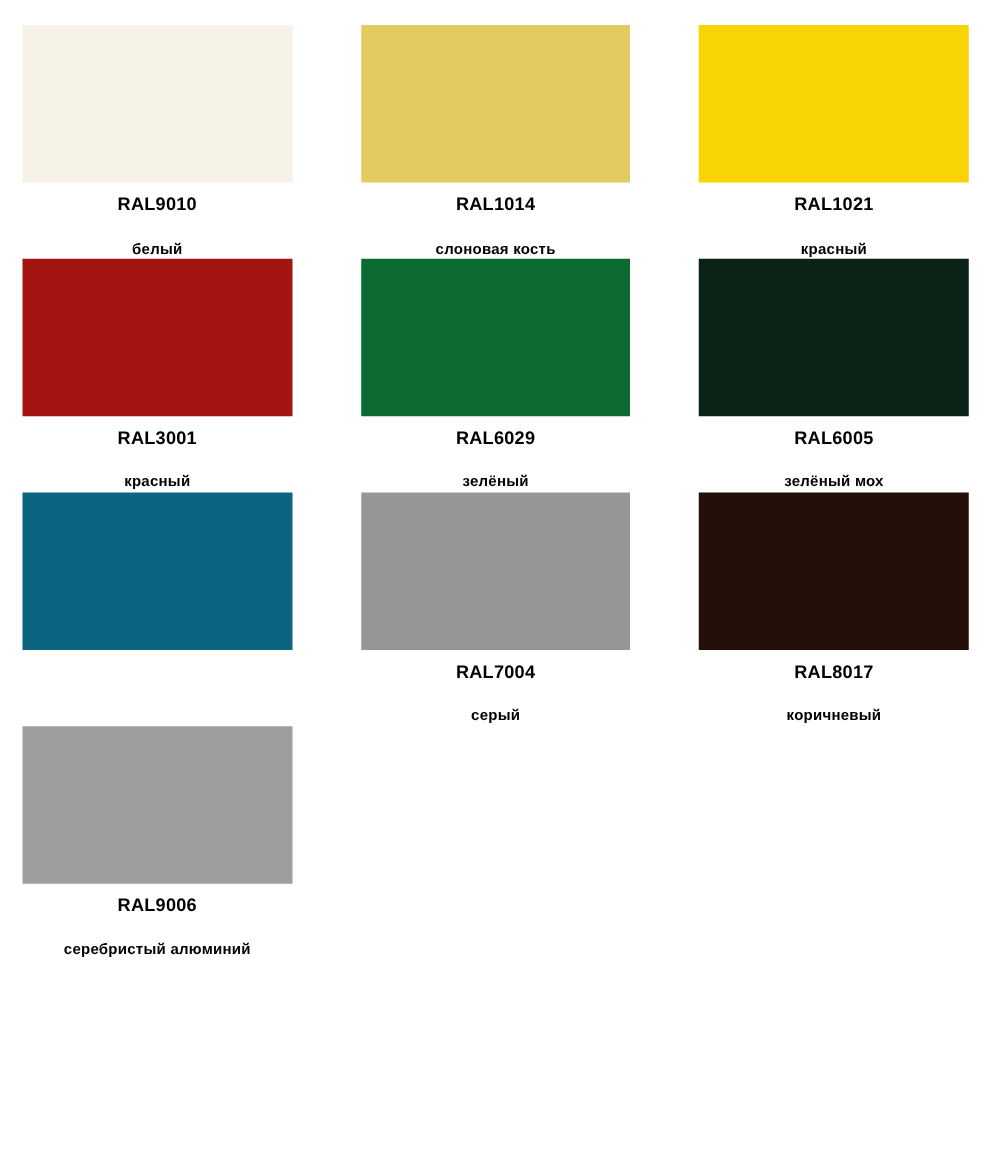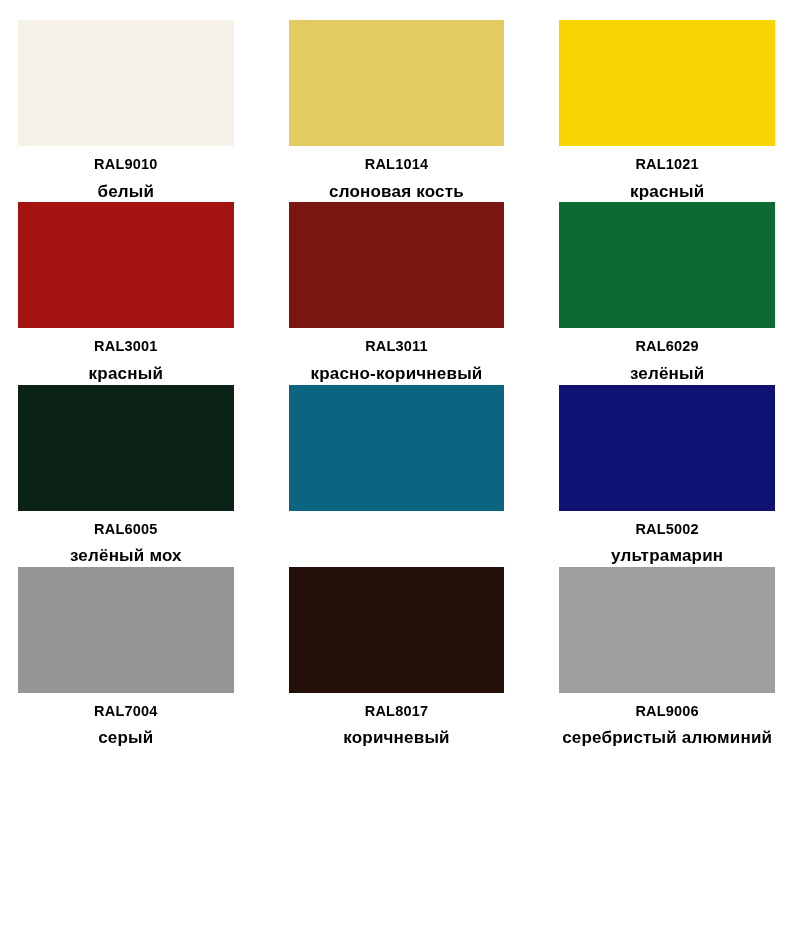--- a/index.html
+++ b/index.html
@@ -53,27 +53,27 @@
   .swatch-code {
     font-size: 14.5px;
     font-weight: bold;
     line-height: 1.28;
     letter-spacing: 0.2px;
     text-align: center;
     white-space: nowrap;
   }
 
   .swatch-name {
-    font-size: 17px;
+    font-size: 12px;
     font-weight: bold;
     line-height: 1.28;
     letter-spacing: 0.2px;
     text-align: left;
     white-space: nowrap;
-    margin-top: 7px;
+    margin-top: 18px;
   }
 </style>
 </head>
 <body>
 
 <div id="palette">
 
   <div class="swatch-cell">
     <div class="swatch-chip" style="background-color: rgb(246, 242, 231);"></div>
     <div class="swatch-labels">
@@ -100,27 +100,20 @@
 
   <div class="swatch-cell">
     <div class="swatch-chip" style="background-color: rgb(163, 19, 15);"></div>
     <div class="swatch-labels">
       <div class="swatch-code">RAL3001</div>
       <div class="swatch-name">красный</div>
     </div>
   </div>
 
 
-  <div class="swatch-cell">
-    <div class="swatch-chip" style="background-color: rgb(123, 21, 17);"></div>
-    <div class="swatch-labels">
-      <div class="swatch-code">RAL3011</div>
-      <div class="swatch-name">красно-коричневый</div>
-    </div>
-  </div>
 
   <div class="swatch-cell">
     <div class="swatch-chip" style="background-color: rgb(12, 106, 51);"></div>
     <div class="swatch-labels">
       <div class="swatch-code">RAL6029</div>
       <div class="swatch-name">зелёный</div>
     </div>
   </div>
 
   <div class="swatch-cell">
@@ -128,27 +121,20 @@
     <div class="swatch-labels">
       <div class="swatch-code">RAL6005</div>
       <div class="swatch-name">зелёный мох</div>
     </div>
   </div>
 
   <div class="swatch-cell">
     <div class="swatch-chip" style="background-color: rgb(11, 100, 128);"></div>
   </div>
 
-  <div class="swatch-cell">
-    <div class="swatch-chip" style="background-color: rgb(16, 17, 116);"></div>
-    <div class="swatch-labels">
-      <div class="swatch-code">RAL5002</div>
-      <div class="swatch-name">ультрамарин</div>
-    </div>
-  </div>
 
 
   <div class="swatch-cell">
     <div class="swatch-chip" style="background-color: rgb(150, 150, 150);"></div>
     <div class="swatch-labels">
       <div class="swatch-code">RAL7004</div>
       <div class="swatch-name">серый</div>
     </div>
   </div>
 

